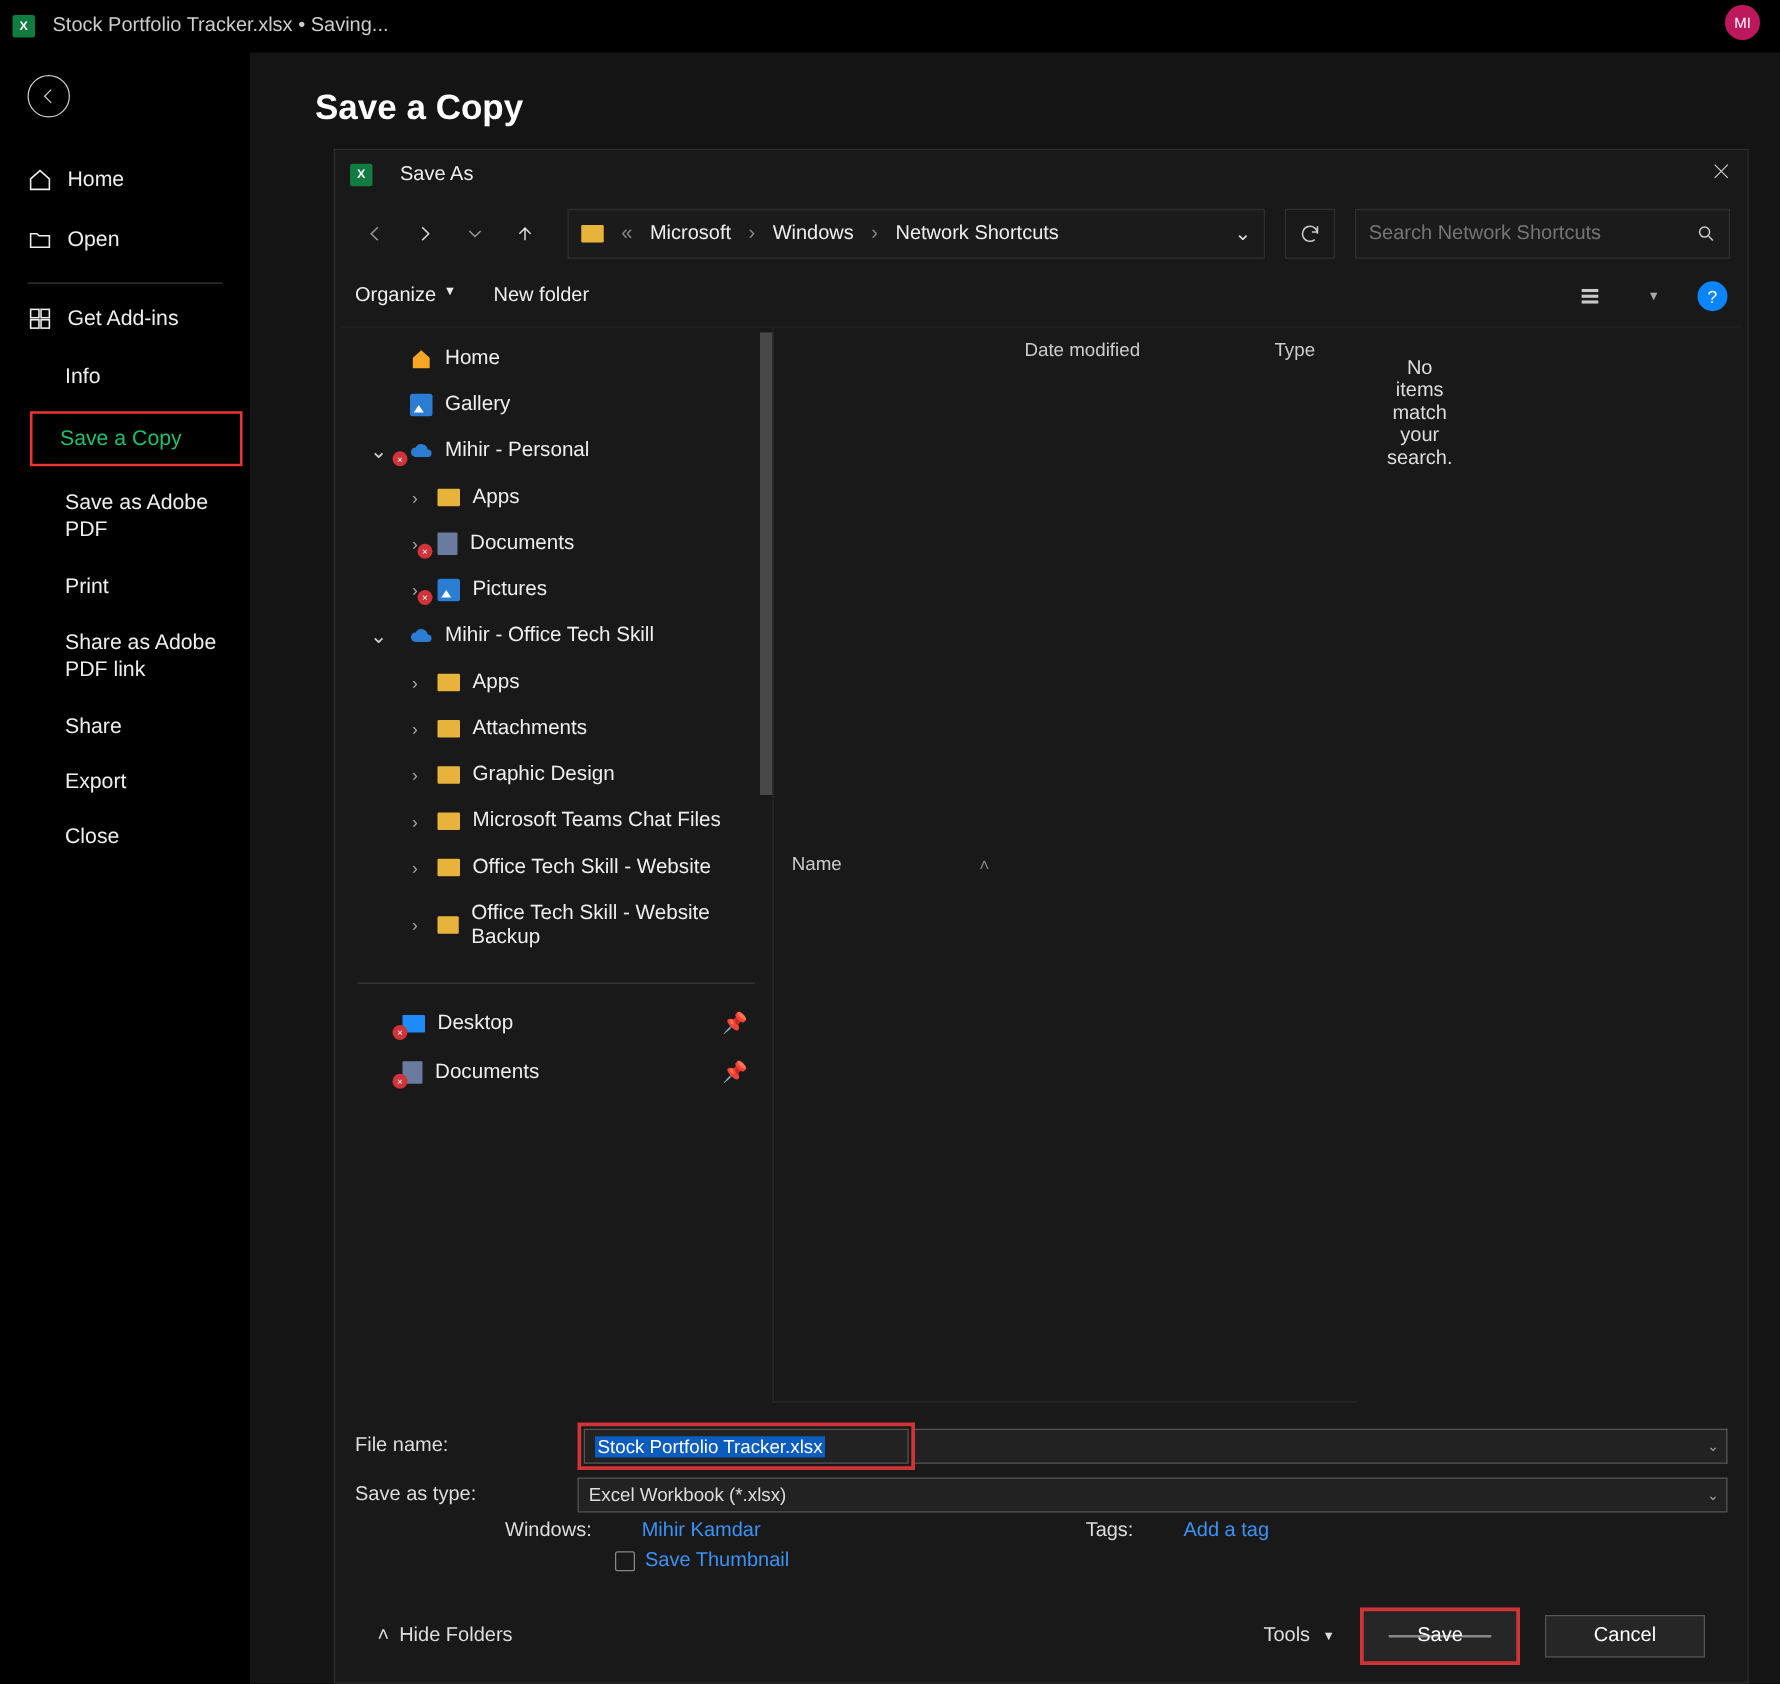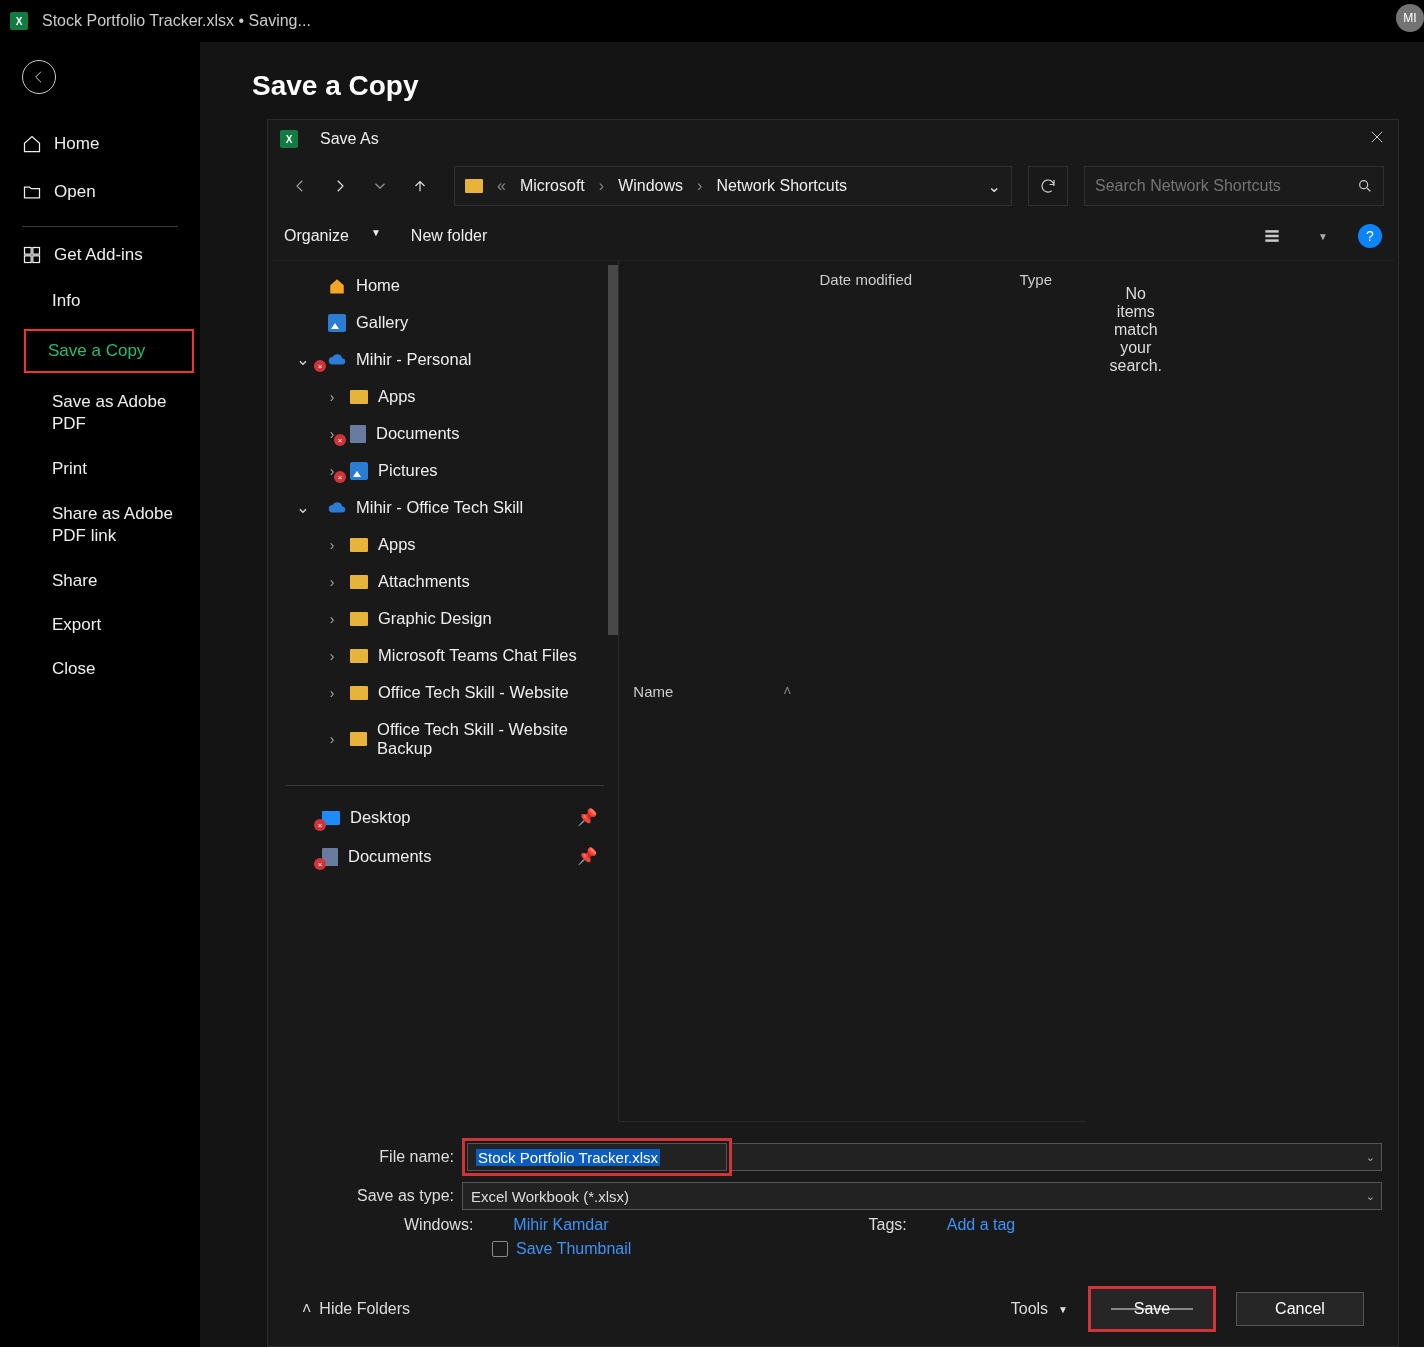--- a/index.html
+++ b/index.html
@@ -2,21 +2,21 @@
 <html><head>
 <meta charset="utf-8">
 <style>
   * { box-sizing: border-box; margin: 0; padding: 0; font-family: "Segoe UI", Arial, sans-serif; }
   body { background: #000; color: #ddd; width: 1424px; height: 1347px; overflow: hidden; position: relative; }
   
   
   .titlebar { height: 42px; display: flex; align-items: center; padding: 0 10px; background: #000; position: relative;}
   .excel-icon-small { width: 18px; height: 18px; background: #107c41; display: inline-flex; align-items:center; justify-content:center; color:#fff; font-size:10px; font-weight:bold; border-radius:2px; margin-right:14px;}
   .title-text { font-size: 16px; color:#ccc; }
-  .avatar-top { position:absolute; right:0; top:4px; width:28px; height:28px; border-radius:50%; background:#737373; color:#fff; font-size:12px; display:flex; align-items:center; justify-content:center; overflow:hidden;text-align:right;}
+  .avatar-top { position:absolute; right:16px; top:4px; width:28px; height:28px; border-radius:50%; background:#be185d; color:#fff; font-size:12px; display:flex; align-items:center; justify-content:center; overflow:hidden;text-align:right;}
   
   
   .backstage { display:flex; height: calc(100% - 42px); }
   .left-nav { width: 200px; background:#000; padding-top: 12px;}
   .back-circle { width:34px; height:34px; border:1.5px solid #ccc; border-radius:50%; margin:6px 0 26px 22px; display:flex; align-items:center; justify-content:center; cursor:pointer;}
   .back-circle svg{ width:16px; height:16px; stroke:#ccc; fill:none; stroke-width:1.5;}
   .nav-item { display:flex; align-items:center; gap:12px; padding:14px 22px; font-size:17px; color:#eee; cursor:pointer;}
   .nav-item.icon-only svg{width:20px;height:20px;fill:none;stroke:#eee;stroke-width:1.5;}
   .nav-sep { border-top:1px solid #3a3a3a; margin:10px 22px 4px 22px;}
   .addins-icon{width:20px;height:20px;stroke:#eee;fill:none;stroke-width:1.3;}
@@ -40,21 +40,21 @@
   .crumb{color:#eee;cursor:pointer;}
   .crumb-sep{color:#888;}
   .chev-down{margin-left:auto;}
   .refresh-box{width:40px;height:40px;display:flex;align-items:center;justify-content:center;border:1px solid #2f2f2f;}
   .refresh-box svg{width:18px;height:18px;stroke:#ccc;fill:none;stroke-width:1.6;}
   .search-box{width:300px;height:40px;border:1px solid #2f2f2f;background:#1b1b1b;display:flex;align-items:center;padding:0 10px;gap:10px;margin-left:12px;}
   .search-box input{flex:1;background:transparent;border:none;color:#aaa;font-size:16px;outline:none;}
   .search-box svg{width:16px;height:16px;stroke:#ccc;fill:none;stroke-width:1.8;}
   
   .dlg-subbar{display:flex;align-items:center;padding:6px 16px;gap:30px;font-size:16px;color:#eee;}
-  .org-drop{cursor:pointer;display:flex;gap:22px;}
+  .org-drop{cursor:pointer;display:flex;gap:6px;}
   .sp{flex:1;}
   .view-ic{width:32px;height:28px;display:flex;align-items:center;justify-content:center;cursor:pointer;}
   .view-ic svg{width:20px;height:20px;fill:#c8c8c8;}
   .help-ic{width:24px;height:24px;border-radius:50%;background:#0a84ff;color:#fff;font-size:14px;display:flex;align-items:center;justify-content:center;cursor:pointer;}
   
   .dlg-body{flex:1;display:flex;border-top:1px solid #222;margin:4px 4px 0 4px;min-height:0;}
   .tree{width:410px;border-right:1px solid #2a2a2a;overflow-y:auto;position:relative;padding:6px 0 6px 0;}
   .tree .scrollbar-mock{position:absolute;right:0;top:4px;width:10px;height:370px;background:#484848;}
   .tree-item{display:flex;align-items:center;gap:10px;padding:9px 4px 9px 56px;font-size:16.5px;color:#eee;cursor:pointer;position:relative;}
   .tree-item .expander{position:absolute;left:30px;width:16px;text-align:center;color:#aaa;font-size:14px;}
@@ -78,21 +78,21 @@
   .col{padding:10px 14px;}
   .col.name{flex:1;display:flex;align-items:center;gap:110px;}
   .sort-arrow{color:#888;font-size:14px;}
   .col.date{width:200px;}
   .col.type{width:80px;}
   .empty-msg{text-align:center;padding:24px;color:#ddd;font-size:16px;}
   .hscroll-mock{height:12px;background:#484848;margin:6px 190px 6px 18px;}
   
   .dlg-bottom{padding:10px 16px 10px 16px;}
   .row{display:flex;align-items:center;margin:6px 0;font-size:16px;color:#ddd;}
-  .lab{width:170px;text-align:right;margin-right:8px;}
+  .lab{width:170px;text-align:left;margin-right:8px;}
   .row.field .combo{flex:1;background:#222;border:1px solid #555;height:28px;display:flex;align-items:center;padding:0 8px;font-size:15px;color:#ddd;position:relative;}
   .row.field .combo .dd{position:absolute;right:6px;color:#aaa;font-size:11px;}
   .filename-box{border:3px solid #d13438;padding:2px;margin-right:0;width:270px;display:flex;}
   .filename-box .combo{border:1px solid #777;background:#1b1b1b;height:24px;}
   .filename-sel{background:#0a5cbf;color:#fff;padding:0 2px;}
   .row.meta{padding-left:120px;gap:40px;}
   .linkish{color:#3b93f7;cursor:pointer;}
   .chk{width:16px;height:16px;border:1px solid #888;border-radius:2px;margin-right:8px;}
   .row.thumb{padding-left:208px;}
   

